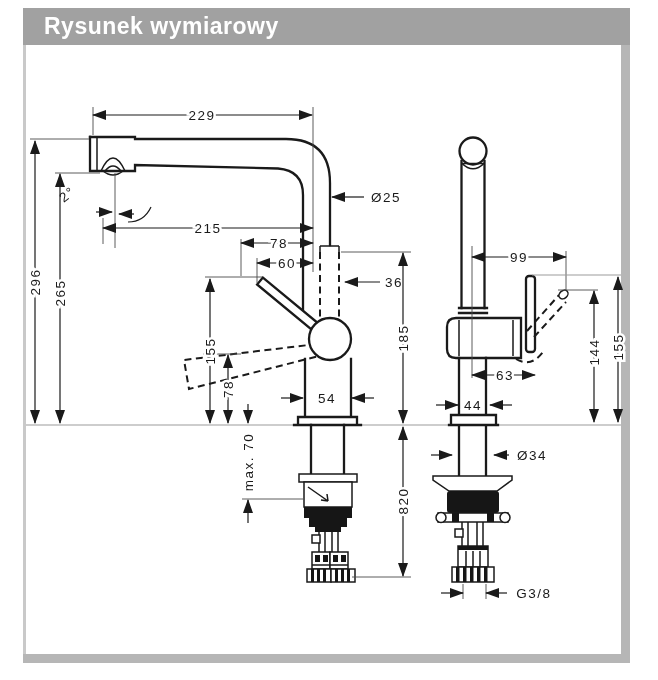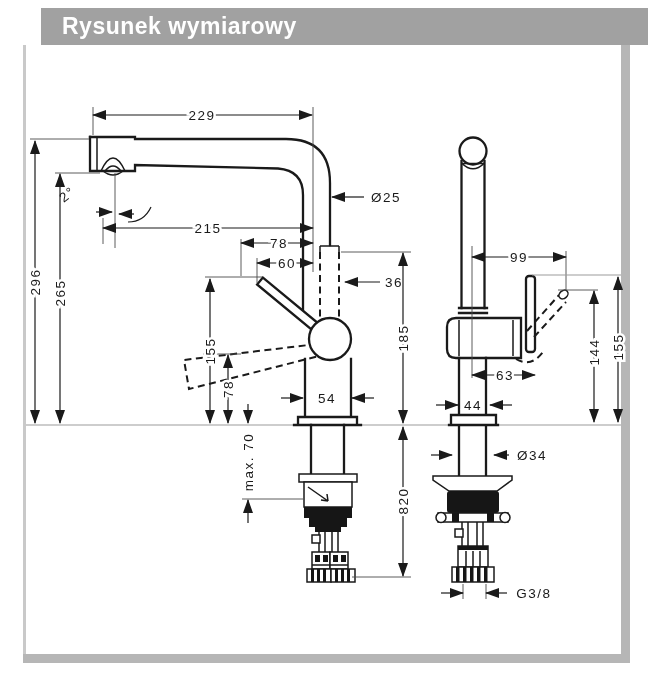--- a/index.html
+++ b/index.html
@@ -1,18 +1,18 @@
 <!DOCTYPE html>
 <html><head>
 <meta charset="utf-8">
 <style>
   html,body{margin:0;padding:0;background:#ffffff;}
   .page{position:relative;width:658px;height:680px;background:#ffffff;overflow:hidden;
         font-family:"Liberation Sans",sans-serif;}
-  .header{position:absolute;left:41px;top:8px;width:607px;height:37px;background:#a1a1a1;
+  .header{position:absolute;left:23px;top:8px;width:607px;height:37px;background:#a1a1a1;
           display:flex;align-items:center;}
   .header .title{color:#ffffff;font-weight:bold;font-size:23px;padding-left:21px;
                  letter-spacing:0.5px;}
   svg.drawing{position:absolute;left:0;top:0;width:658px;height:680px;display:block;}
   .outline{stroke:#1a1a1a;fill:none;stroke-width:2.3;stroke-linecap:square;}
   .thin{stroke:#1a1a1a;fill:none;stroke-width:1.5;}
   .dashed{stroke:#1a1a1a;fill:none;stroke-width:2;stroke-dasharray:7 4.5;}
   .blk{fill:#161616;stroke:none;}
   .wht{fill:#ffffff;}
   .ext{stroke:#4a4a4a;fill:none;stroke-width:0.9;}

